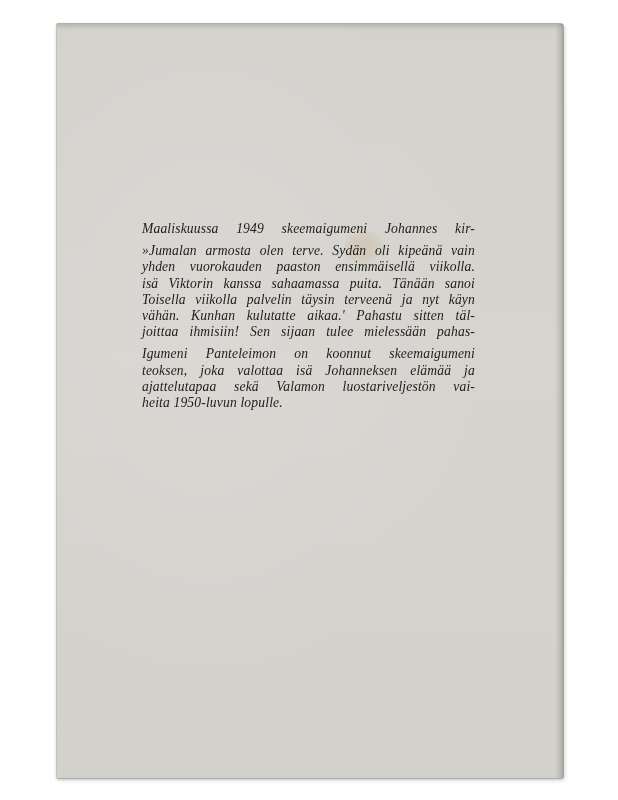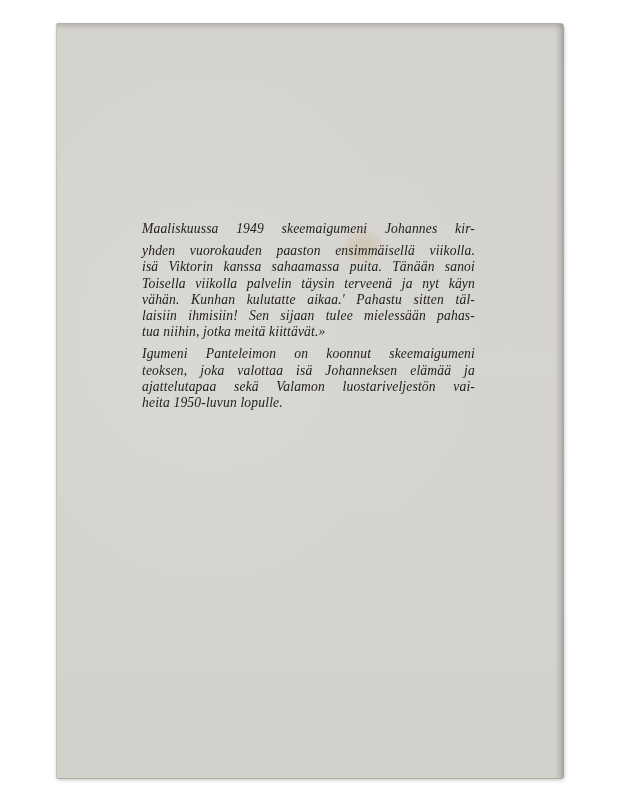--- a/index.html
+++ b/index.html
@@ -61,26 +61,26 @@
 <div class="book">
   <div class="wear-top"></div>
   <div class="spine-edge"></div>
   <div class="stain"></div>
 
   <div class="text-block">
     <p>
       <span class="line">Maaliskuussa 1949 skeemaigumeni Johannes kir-</span>
     </p>
     <p>
+      <span class="line">»Jumalan armosta olen terve. Sydän oli kipeänä vain</span>
       <span class="line">yhden vuorokauden paaston ensimmäisellä viikolla.</span>
       <span class="line">isä Viktorin kanssa sahaamassa puita. Tänään sanoi</span>
       <span class="line">Toisella viikolla palvelin täysin terveenä ja nyt käyn</span>
       <span class="line">vähän. Kunhan kulutatte aikaa.' Pahastu sitten täl-</span>
-      <span class="line">laisiin ihmisiin! Sen sijaan tulee mielessään pahas-</span>
-      <span class="line last">tua niihin, jotka meitä kiittävät.»</span>
+      <span class="line">joittaa ihmisiin! Sen sijaan tulee mielessään pahas-</span>
     </p>
     <p>
       <span class="line">Igumeni Panteleimon on koonnut skeemaigumeni</span>
       <span class="line">teoksen, joka valottaa isä Johanneksen elämää ja</span>
       <span class="line">ajattelutapaa sekä Valamon luostariveljestön vai-</span>
       <span class="line last">heita 1950-luvun lopulle.</span>
     </p>
   </div>
 </div>
 

